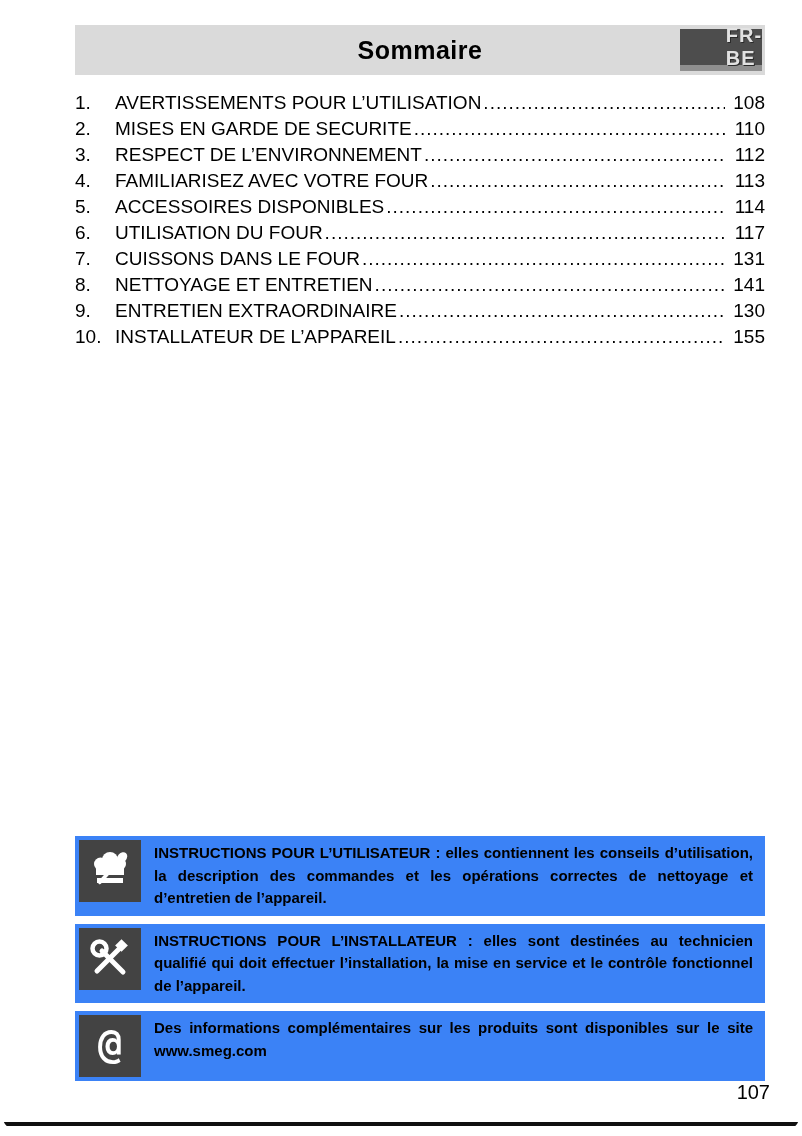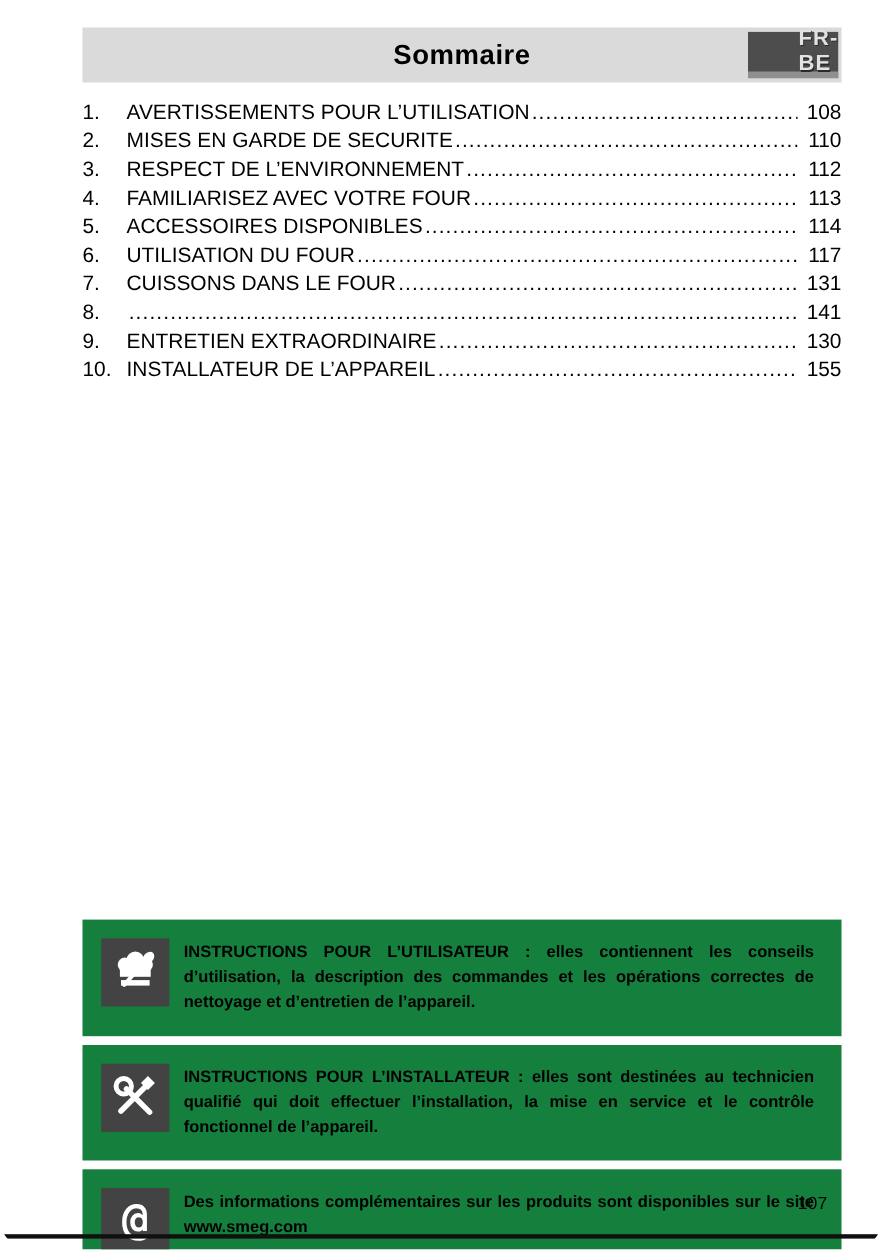--- a/index.html
+++ b/index.html
@@ -75,23 +75,23 @@
 
   
   .notes {
     position: absolute;
     left: 75px; top: 836px;
     width: 690px;
   }
   .note {
     display: flex;
     align-items: flex-start;
-    background: #15803d;
+    background: #3b82f6;
     margin-bottom: 8px;
-    padding: 17px;
+    padding: 4px;
     box-sizing: border-box;
   }
   .note-icon {
     width: 62px; height: 62px;
     background: #434343;
     flex-shrink: 0;
     display: flex;
     align-items: center;
     justify-content: center;
   }
@@ -107,22 +107,22 @@
     font-family: "DejaVu Sans Mono", monospace;
     font-size: 40px;
     font-weight: bold;
     line-height: 1;
     transform: translateY(-2px);
   }
 
   
   .page-number {
     position: absolute;
-    right: 50px; bottom: 32px;
-    font-size: 16px;
+    right: 32px; bottom: 32px;
+    font-size: 20px;
   }
   .bottom-rule {
     position: absolute;
     left: 0; right: 0; bottom: 10px;
     height: 4px;
     background: #101010;
   }
 </style>
 </head>
 <body>
@@ -172,20 +172,21 @@
       <span class="toc-page">117</span>
     </div>
     <div class="toc-row">
       <span class="toc-num">7.</span>
       <span class="toc-title">CUISSONS DANS LE FOUR</span>
       <span class="toc-dots"></span>
       <span class="toc-page">131</span>
     </div>
     <div class="toc-row">
       <span class="toc-num">8.</span>
+      <span class="toc-title">NETTOYAGE ET ENTRETIEN</span>
       <span class="toc-dots"></span>
       <span class="toc-page">141</span>
     </div>
     <div class="toc-row">
       <span class="toc-num">9.</span>
       <span class="toc-title">ENTRETIEN EXTRAORDINAIRE</span>
       <span class="toc-dots"></span>
       <span class="toc-page">130</span>
     </div>
     <div class="toc-row">

